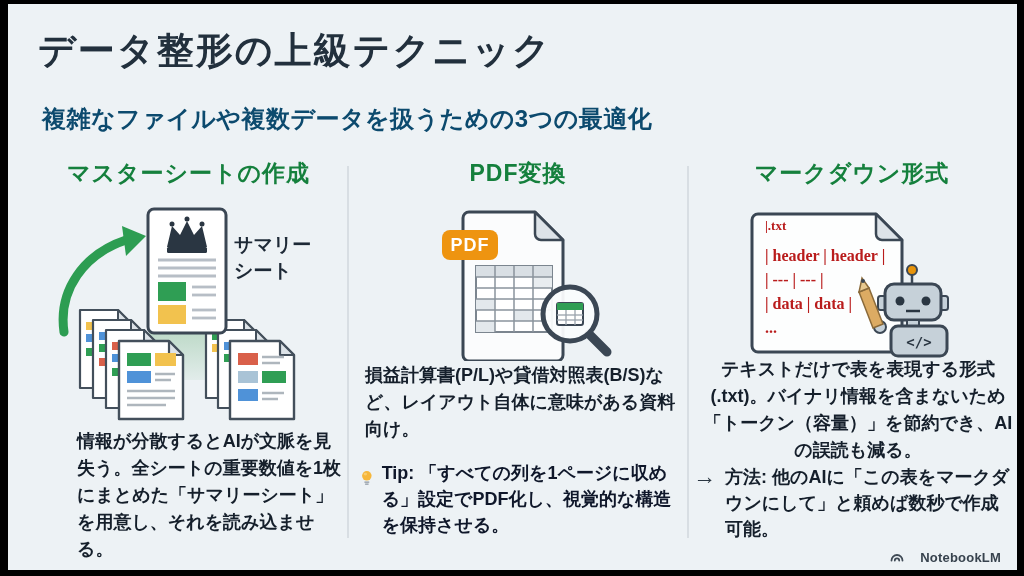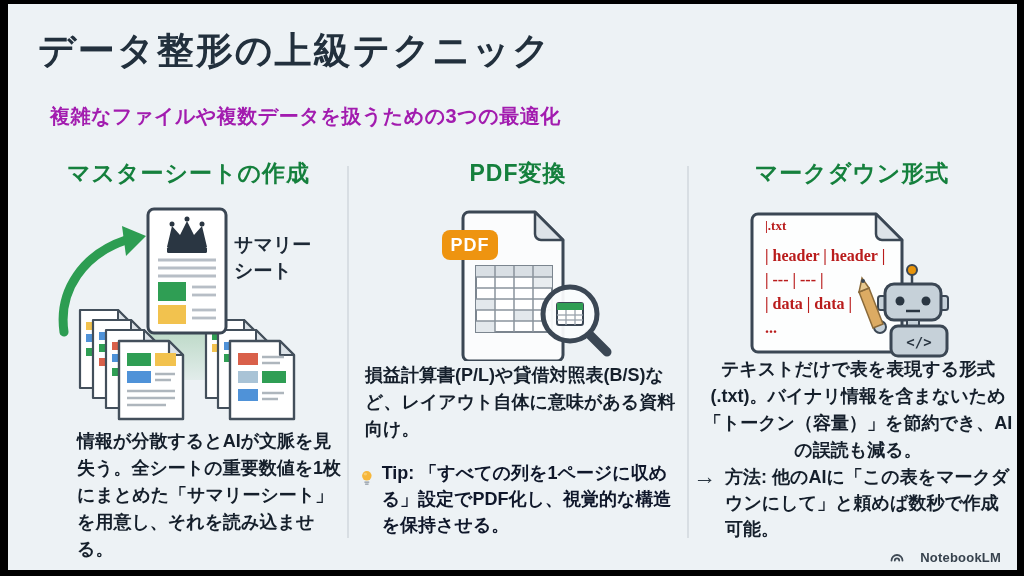--- a/index.html
+++ b/index.html
@@ -4,22 +4,22 @@
 <style>
   * { margin:0; padding:0; box-sizing:border-box; }
   html,body { width:1024px; height:576px; }
   body { font-family:"Liberation Sans","DejaVu Sans",sans-serif; background:#000; }
 
   .frame { position:relative; width:1024px; height:576px; background:#000; overflow:hidden; }
   .slide { position:absolute; left:8px; top:4px; right:7px; bottom:6px; background:#edf2f5; overflow:hidden; }
 
   .title { position:absolute; left:30px; top:22px; font-size:37px; font-weight:900;
            color:#22303d; letter-spacing:2px; }
-  .subtitle { position:absolute; left:34px; top:99px; font-size:20px; font-weight:800;
-              color:#a21caf; letter-spacing:0.5px;margin-left:8px; }
+  .subtitle { position:absolute; left:34px; top:99px; font-size:24px; font-weight:800;
+              color:#0c4a6e; letter-spacing:0.5px; }
 
   .cols { position:absolute; left:0; top:152px; right:0; bottom:0; }
   .vdiv { position:absolute; top:10px; width:2px; height:372px; background:#d8dee3; }
   .vdiv-1 { left:339px; } .vdiv-2 { left:679px; }
 
   .col { position:absolute; top:0; bottom:0; }
   .col-1 { left:22px; width:317px; }
   .col-2 { left:341px; width:338px; }
   .col-3 { left:681px; width:326px;padding-left:28px; }
 

